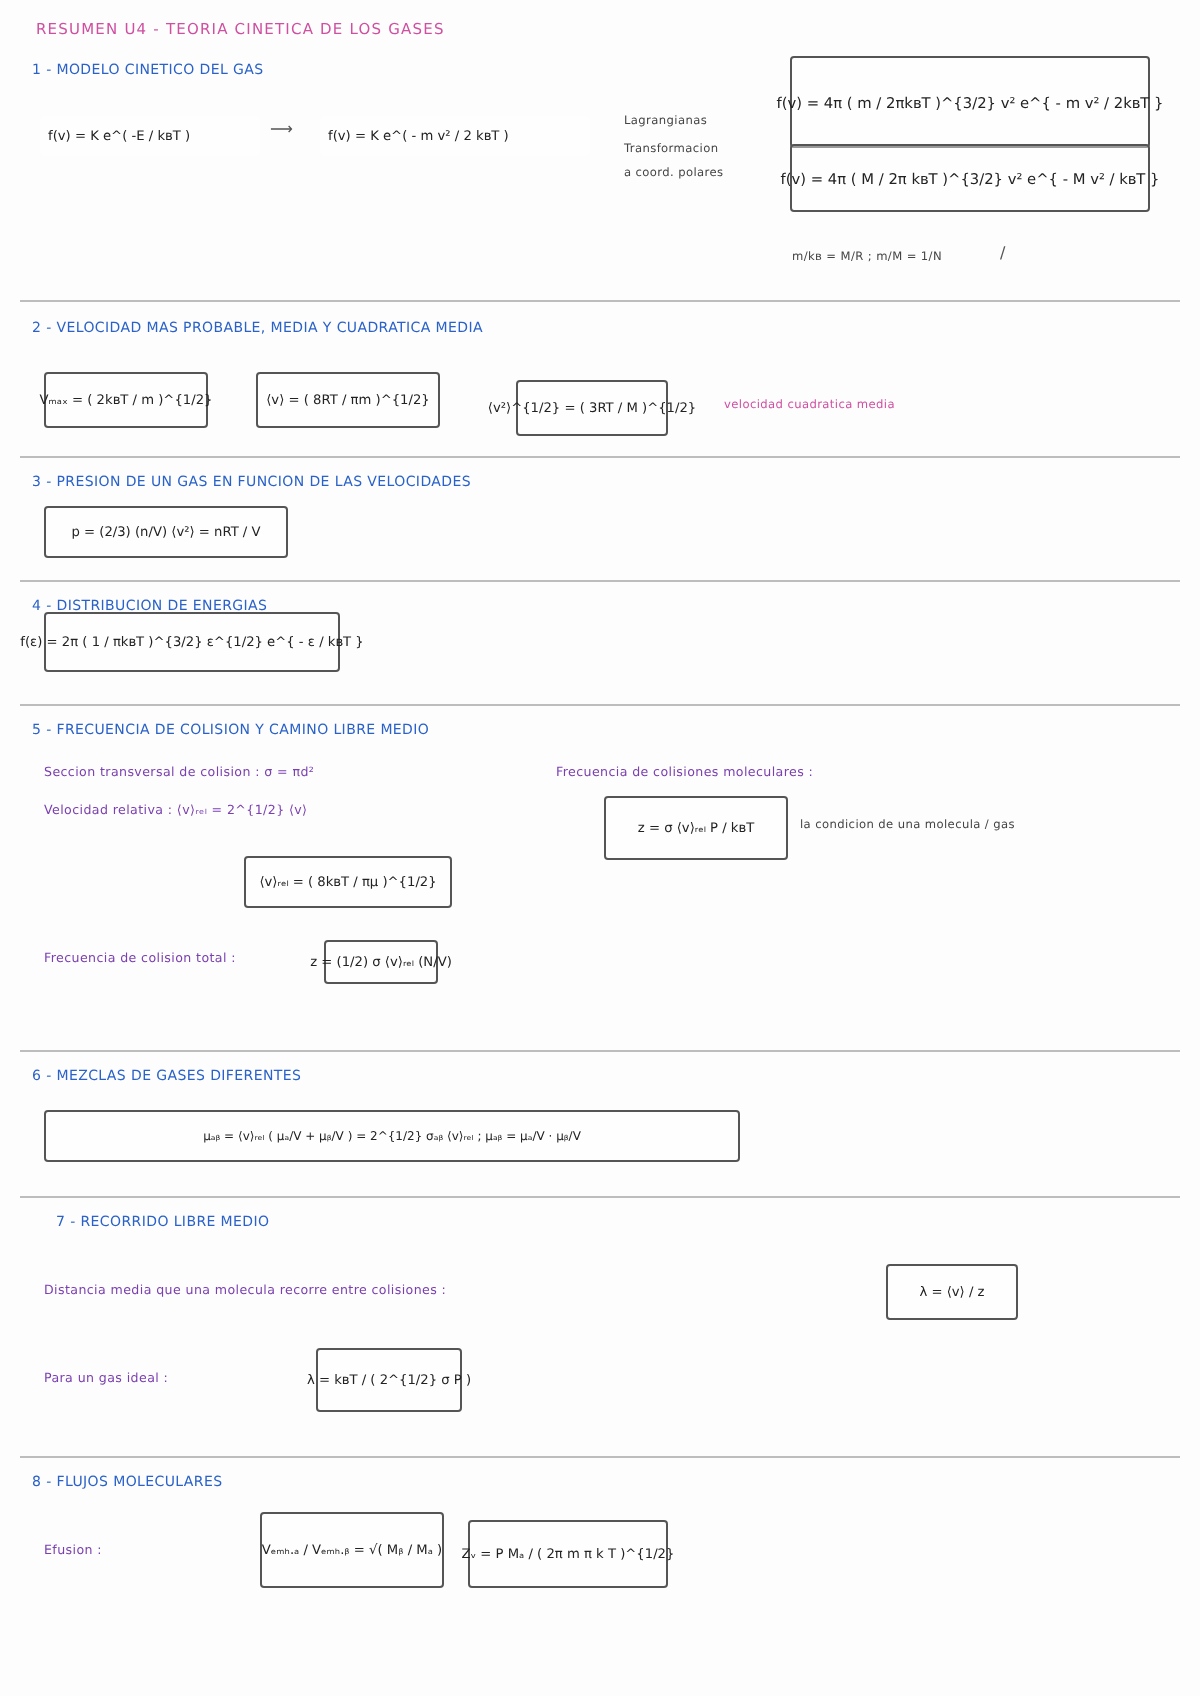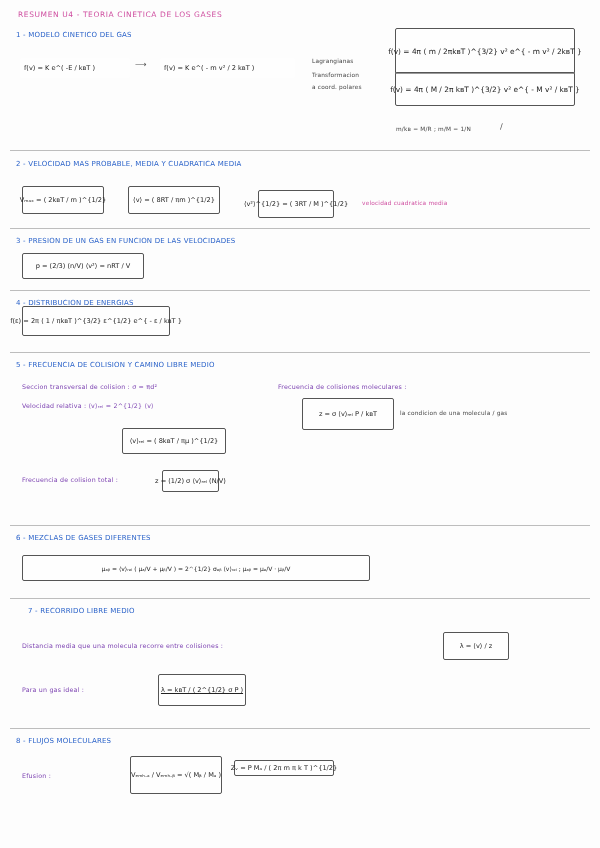--- a/index.html
+++ b/index.html
@@ -132,22 +132,22 @@
 
   <div class="sect hw" style="left:16px;top:534px;">6 - MEZCLAS DE GASES DIFERENTES</div>
   <div class="box" style="left:22px;top:555px;width:348px;height:26px;font-size:6px;">μₐᵦ = ⟨v⟩ᵣₑₗ ( μₐ/V + μᵦ/V ) = 2^{1/2} σₐᵦ ⟨v⟩ᵣₑₗ ;  μₐᵦ = μₐ/V · μᵦ/V</div>
 
   <div class="hrule" style="left:10px;top:598px;width:580px;"></div>
 
   <div class="sect hw" style="left:16px;top:607px;margin-left:12px;">7 - RECORRIDO LIBRE MEDIO</div>
   <div class="bullet hw" style="left:22px;top:642px;">Distancia media que una molecula recorre entre colisiones :</div>
   <div class="box" style="left:443px;top:632px;width:66px;height:28px;">λ = ⟨v⟩ / z</div>
   <div class="bullet hw" style="left:22px;top:686px;">Para un gas ideal :</div>
-  <div class="box" style="left:158px;top:674px;width:88px;height:32px;text-decoration:underline;">λ = kʙT / ( 2^{1/2} σ P )</div>
+  <div class="box" style="left:158px;top:674px;width:73px;height:32px;">λ = kʙT / ( 2^{1/2} σ P )</div>
 
   <div class="hrule" style="left:10px;top:728px;width:580px;"></div>
 
   <div class="sect hw" style="left:16px;top:737px;">8 - FLUJOS MOLECULARES</div>
   <div class="bullet hw" style="left:22px;top:772px;">Efusion :</div>
   <div class="box" style="left:130px;top:756px;width:92px;height:38px;">Vₑₘₕ.ₐ / Vₑₘₕ.ᵦ = √( Mᵦ / Mₐ )</div>
-  <div class="box" style="left:234px;top:760px;width:100px;height:16px;">Zᵥ = P Mₐ / ( 2π m π k T )^{1/2}</div>
+  <div class="box" style="left:234px;top:760px;width:100px;height:34px;">Zᵥ = P Mₐ / ( 2π m π k T )^{1/2}</div>
 
 </div>
 
 </body></html>

